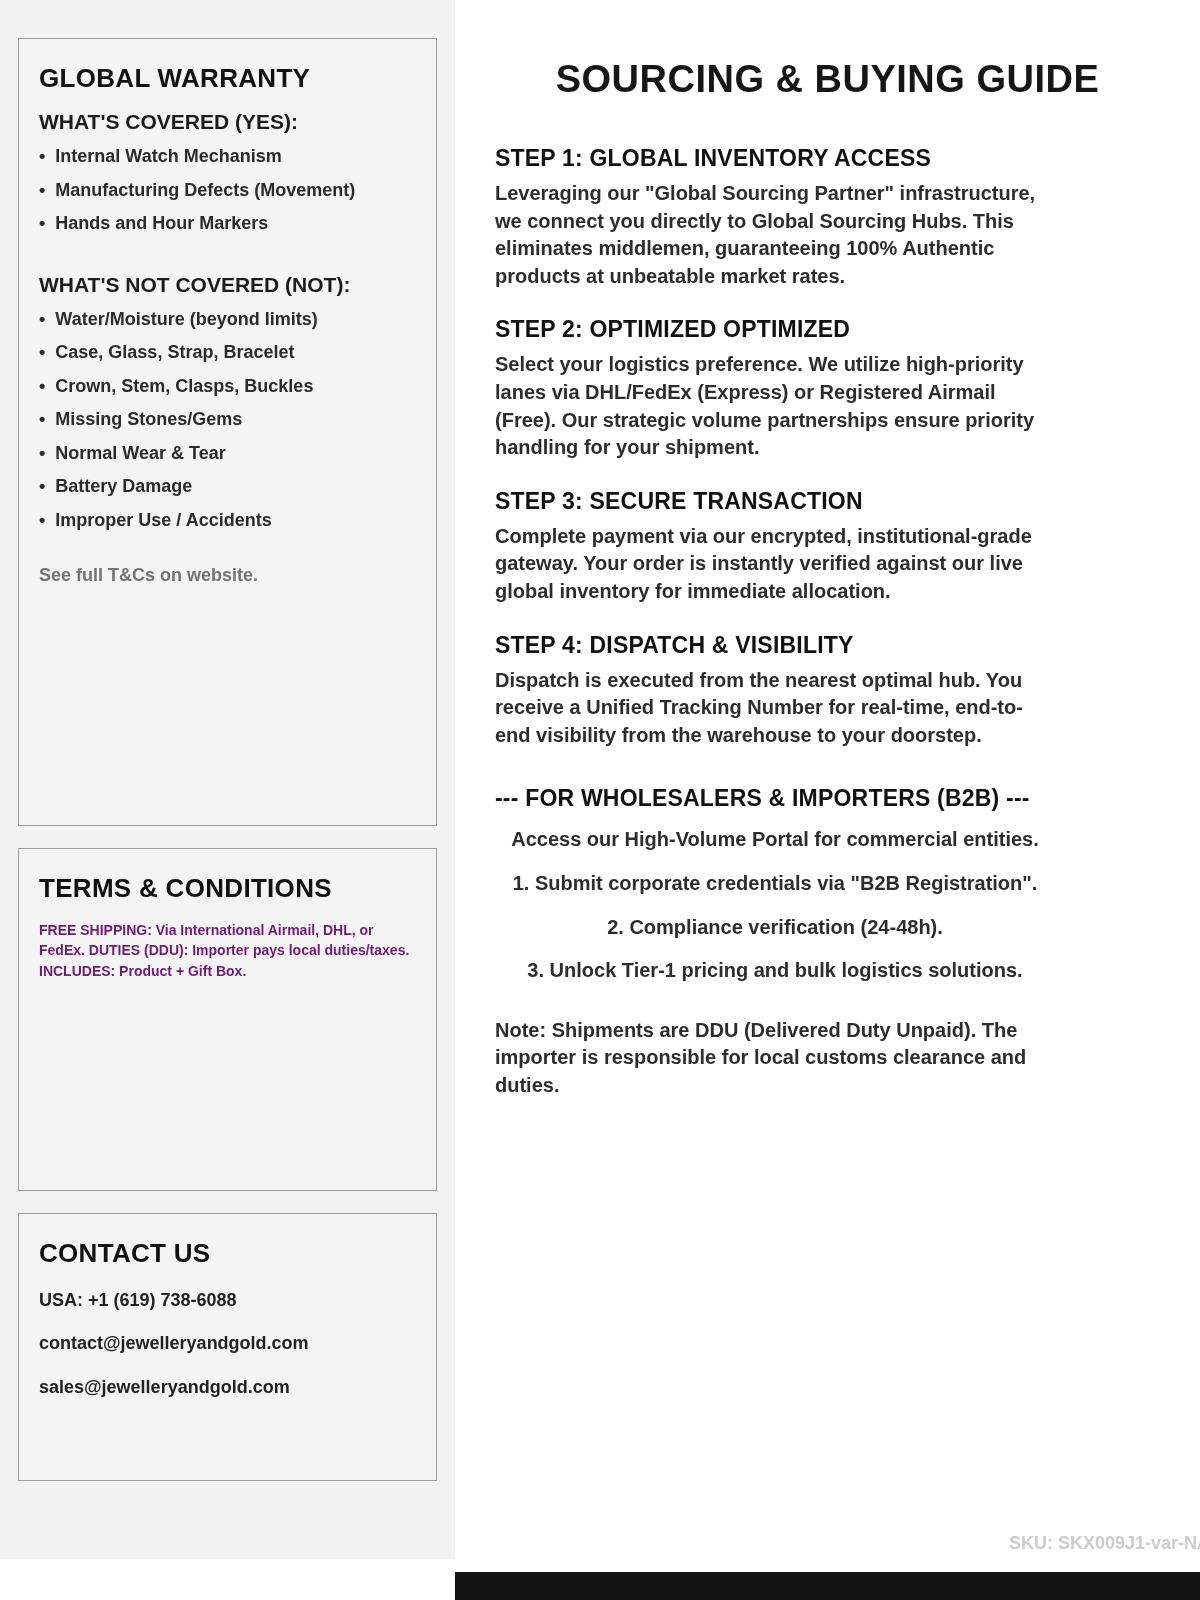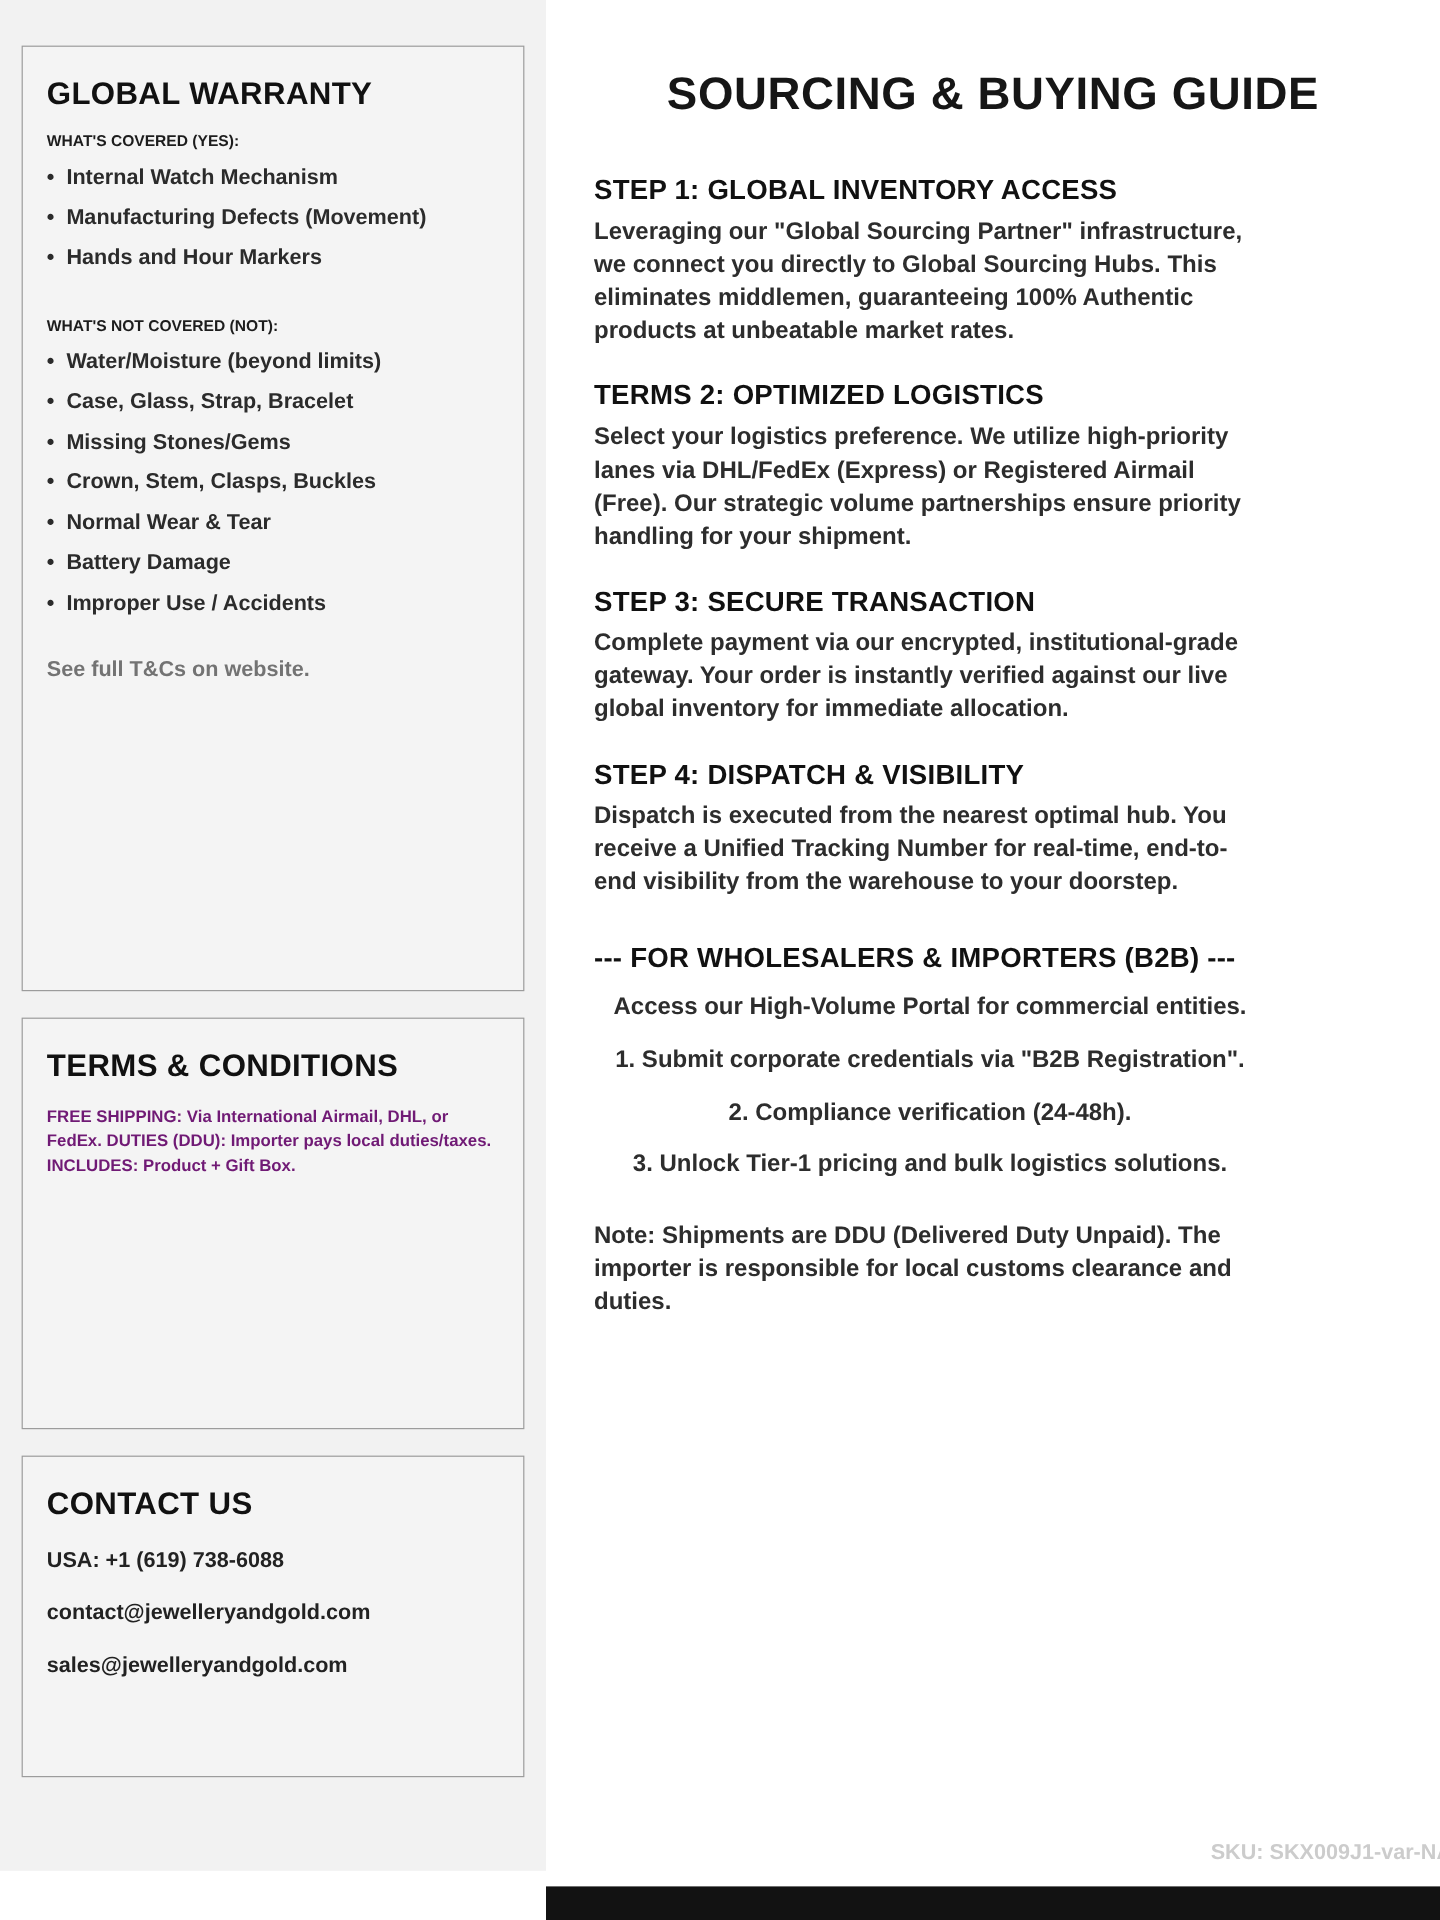--- a/index.html
+++ b/index.html
@@ -24,21 +24,21 @@
     margin-bottom: 22px;
   }
   .box-warranty { min-height: 788px; }
   .box-terms    { min-height: 343px; }
   .box-contact  { min-height: 268px; }
   .side-title {
     font-size: 26px; font-weight: 700; color: #111;
     letter-spacing: 0.3px; margin-bottom: 16px;
   }
   .side-subhead {
-    font-size: 13px; font-weight: 700; color: #1c1c1c;
+    font-size: 21px; font-weight: 700; color: #1c1c1c;
     margin: 8px 0 10px 0;
   }
   .side-subhead.gap { margin-top: 38px; }
   .side-list { list-style: none; }
   .side-list li {
     font-size: 18px; font-weight: 600; color: #2b2b2b;
     margin: 11px 0; line-height: 1.25;
   }
   .side-list li::before { content: "\2022\00a0\00a0"; color: #2b2b2b; }
   .side-footnote {
@@ -107,22 +107,22 @@
     <ul class="side-list">
       <li>Internal Watch Mechanism</li>
       <li>Manufacturing Defects (Movement)</li>
       <li>Hands and Hour Markers</li>
     </ul>
 
     <h3 class="side-subhead gap">WHAT'S NOT COVERED (NOT):</h3>
     <ul class="side-list">
       <li>Water/Moisture (beyond limits)</li>
       <li>Case, Glass, Strap, Bracelet</li>
+      <li>Crown, Stem, Clasps, Buckles</li>
       <li>Missing Stones/Gems</li>
-      <li>Crown, Stem, Clasps, Buckles</li>
       <li>Normal Wear &amp; Tear</li>
       <li>Battery Damage</li>
       <li>Improper Use / Accidents</li>
     </ul>
 
     <p class="side-footnote">See full T&amp;Cs on website.</p>
   </section>
 
   <section class="side-box box-terms">
     <h2 class="side-title">TERMS &amp; CONDITIONS</h2>
@@ -141,21 +141,21 @@
 <main class="main">
 
   <h1 class="main-title">SOURCING &amp; BUYING GUIDE</h1>
 
   <section class="step">
     <h2 class="step-heading">STEP 1: GLOBAL INVENTORY ACCESS</h2>
     <p class="step-body">Leveraging our "Global Sourcing Partner" infrastructure, we connect you directly to Global Sourcing Hubs. This eliminates middlemen, guaranteeing 100% Authentic products at unbeatable market rates.</p>
   </section>
 
   <section class="step">
-    <h2 class="step-heading">TERMS 2: OPTIMIZED LOGISTICS</h2>
+    <h2 class="step-heading">STEP 2: OPTIMIZED OPTIMIZED</h2>
     <p class="step-body">Select your logistics preference. We utilize high-priority lanes via DHL/FedEx (Express) or Registered Airmail (Free). Our strategic volume partnerships ensure priority handling for your shipment.</p>
   </section>
 
   <section class="step">
     <h2 class="step-heading">STEP 3: SECURE TRANSACTION</h2>
     <p class="step-body">Complete payment via our encrypted, institutional-grade gateway. Your order is instantly verified against our live global inventory for immediate allocation.</p>
   </section>
 
   <section class="step">
     <h2 class="step-heading">STEP 4: DISPATCH &amp; VISIBILITY</h2>

